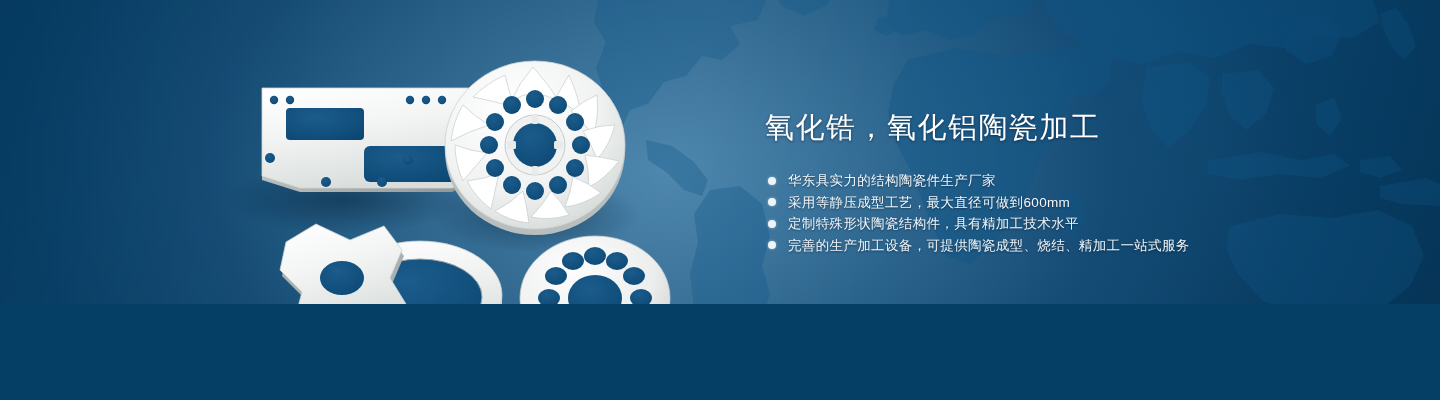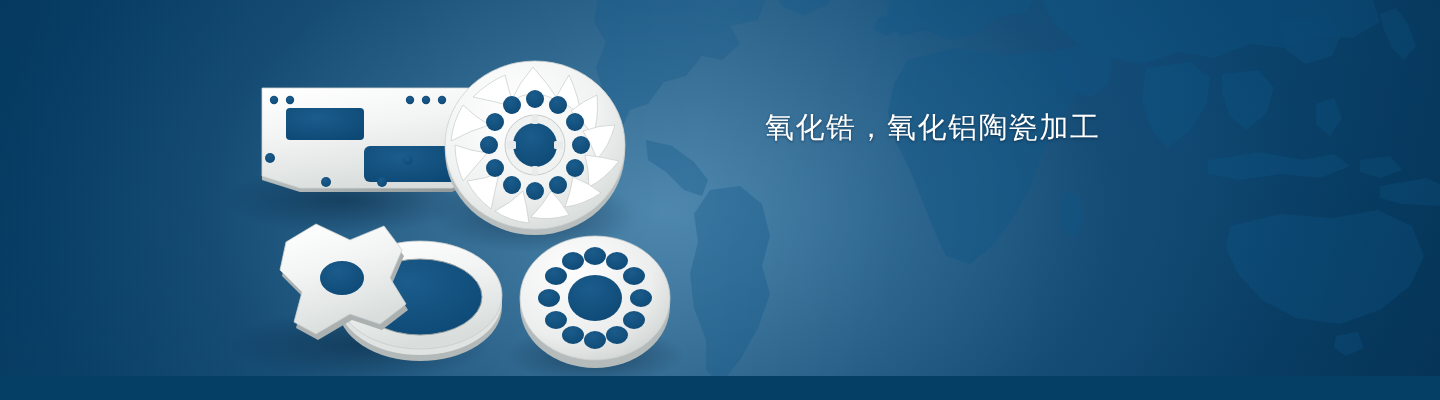--- a/index.html
+++ b/index.html
@@ -3,21 +3,21 @@
 <meta charset="utf-8">
 <style>
   html, body {
     margin: 0;
     padding: 0;
     background: #063f66;
   }
   .banner {
     position: relative;
     width: 1440px;
-    height: 376px;
+    height: 304px;
     overflow: hidden;
     font-family: "Liberation Sans", "DejaVu Sans", sans-serif;
     background: #0f766e;
   }
 
   
   .bg-base {
     position: absolute;
     inset: 0;
     background:
@@ -313,15 +313,33 @@
           <ellipse cx="-39" cy="-22" rx="11" ry="9"></ellipse>
           <ellipse cx="-22" cy="-37" rx="11" ry="9"></ellipse>
         </g>
       </g>
     </svg>
   </div>
 
   <div class="copy">
     <h1 class="headline">氧化锆，氧化铝陶瓷加工</h1>
 
+    <ul class="bullets">
+      <li class="bullet">
+        <span class="dot"></span>
+        <span class="bullet-text">华东具实力的结构陶瓷件生产厂家</span>
+      </li>
+      <li class="bullet">
+        <span class="dot"></span>
+        <span class="bullet-text">采用等静压成型工艺，最大直径可做到600mm</span>
+      </li>
+      <li class="bullet">
+        <span class="dot"></span>
+        <span class="bullet-text">定制特殊形状陶瓷结构件，具有精加工技术水平</span>
+      </li>
+      <li class="bullet">
+        <span class="dot"></span>
+        <span class="bullet-text">完善的生产加工设备，可提供陶瓷成型、烧结、精加工一站式服务</span>
+      </li>
+    </ul>
   </div>
 
 </div>
 
 </body></html>

